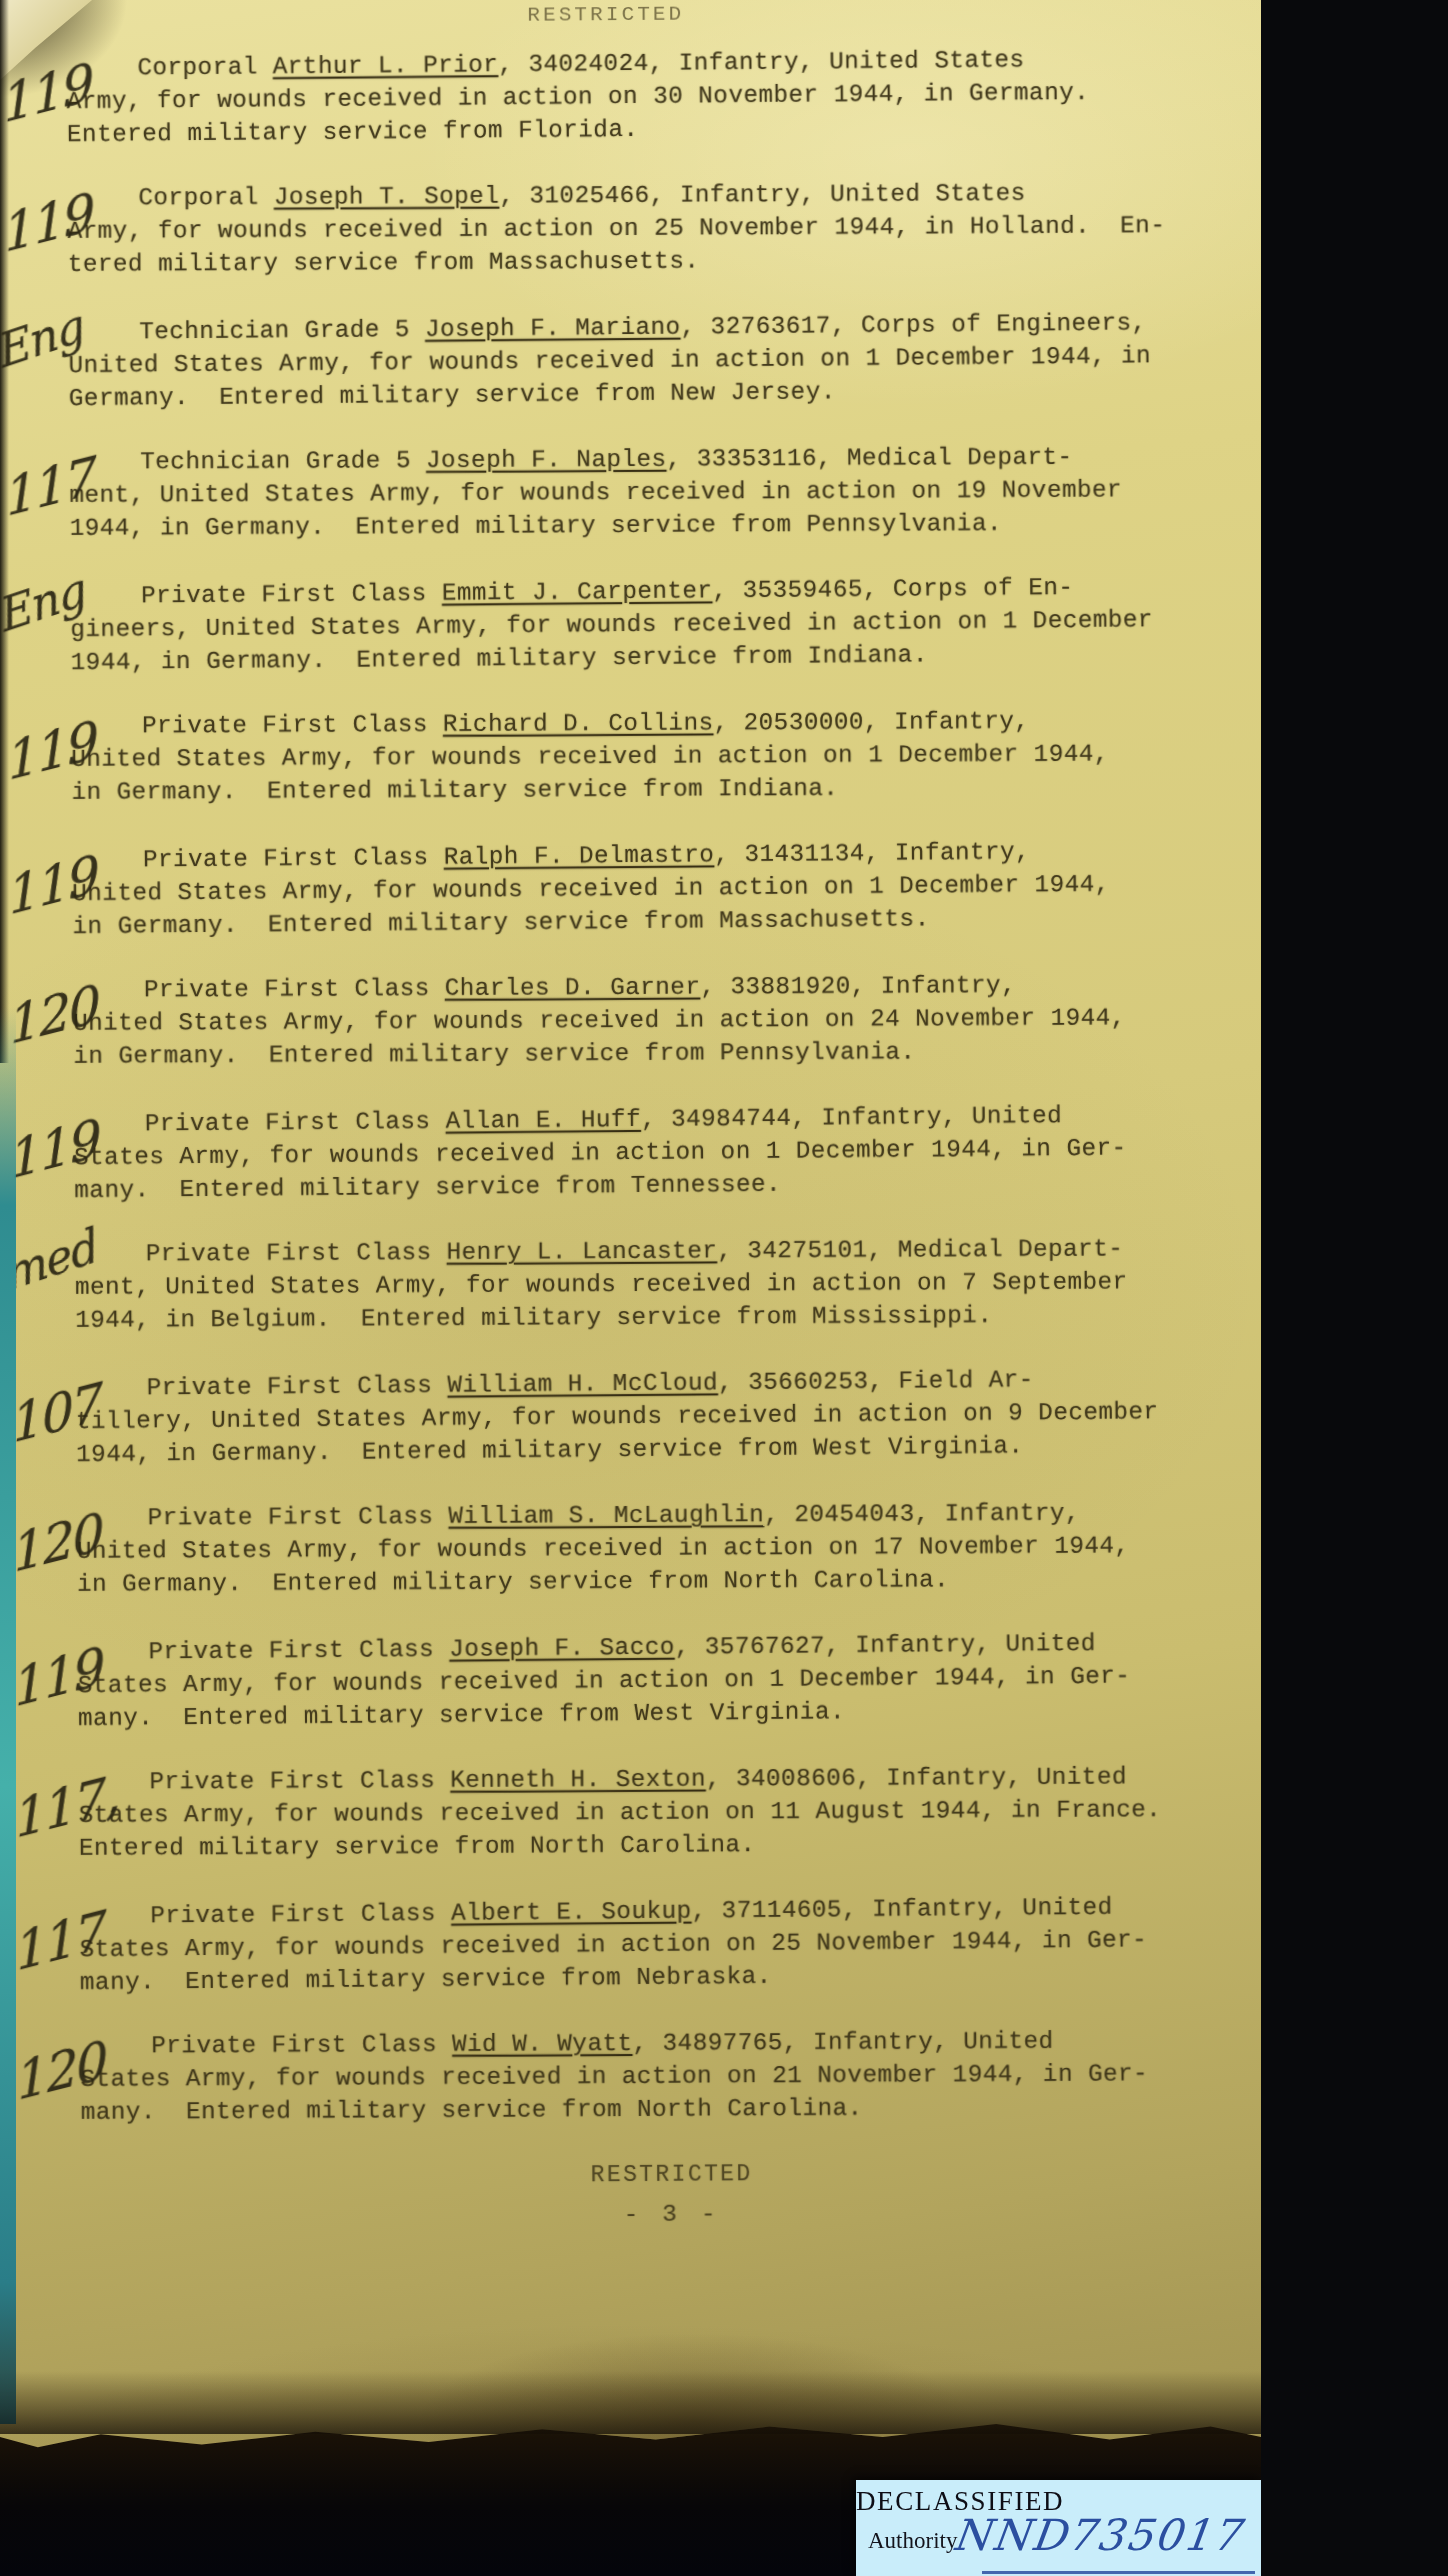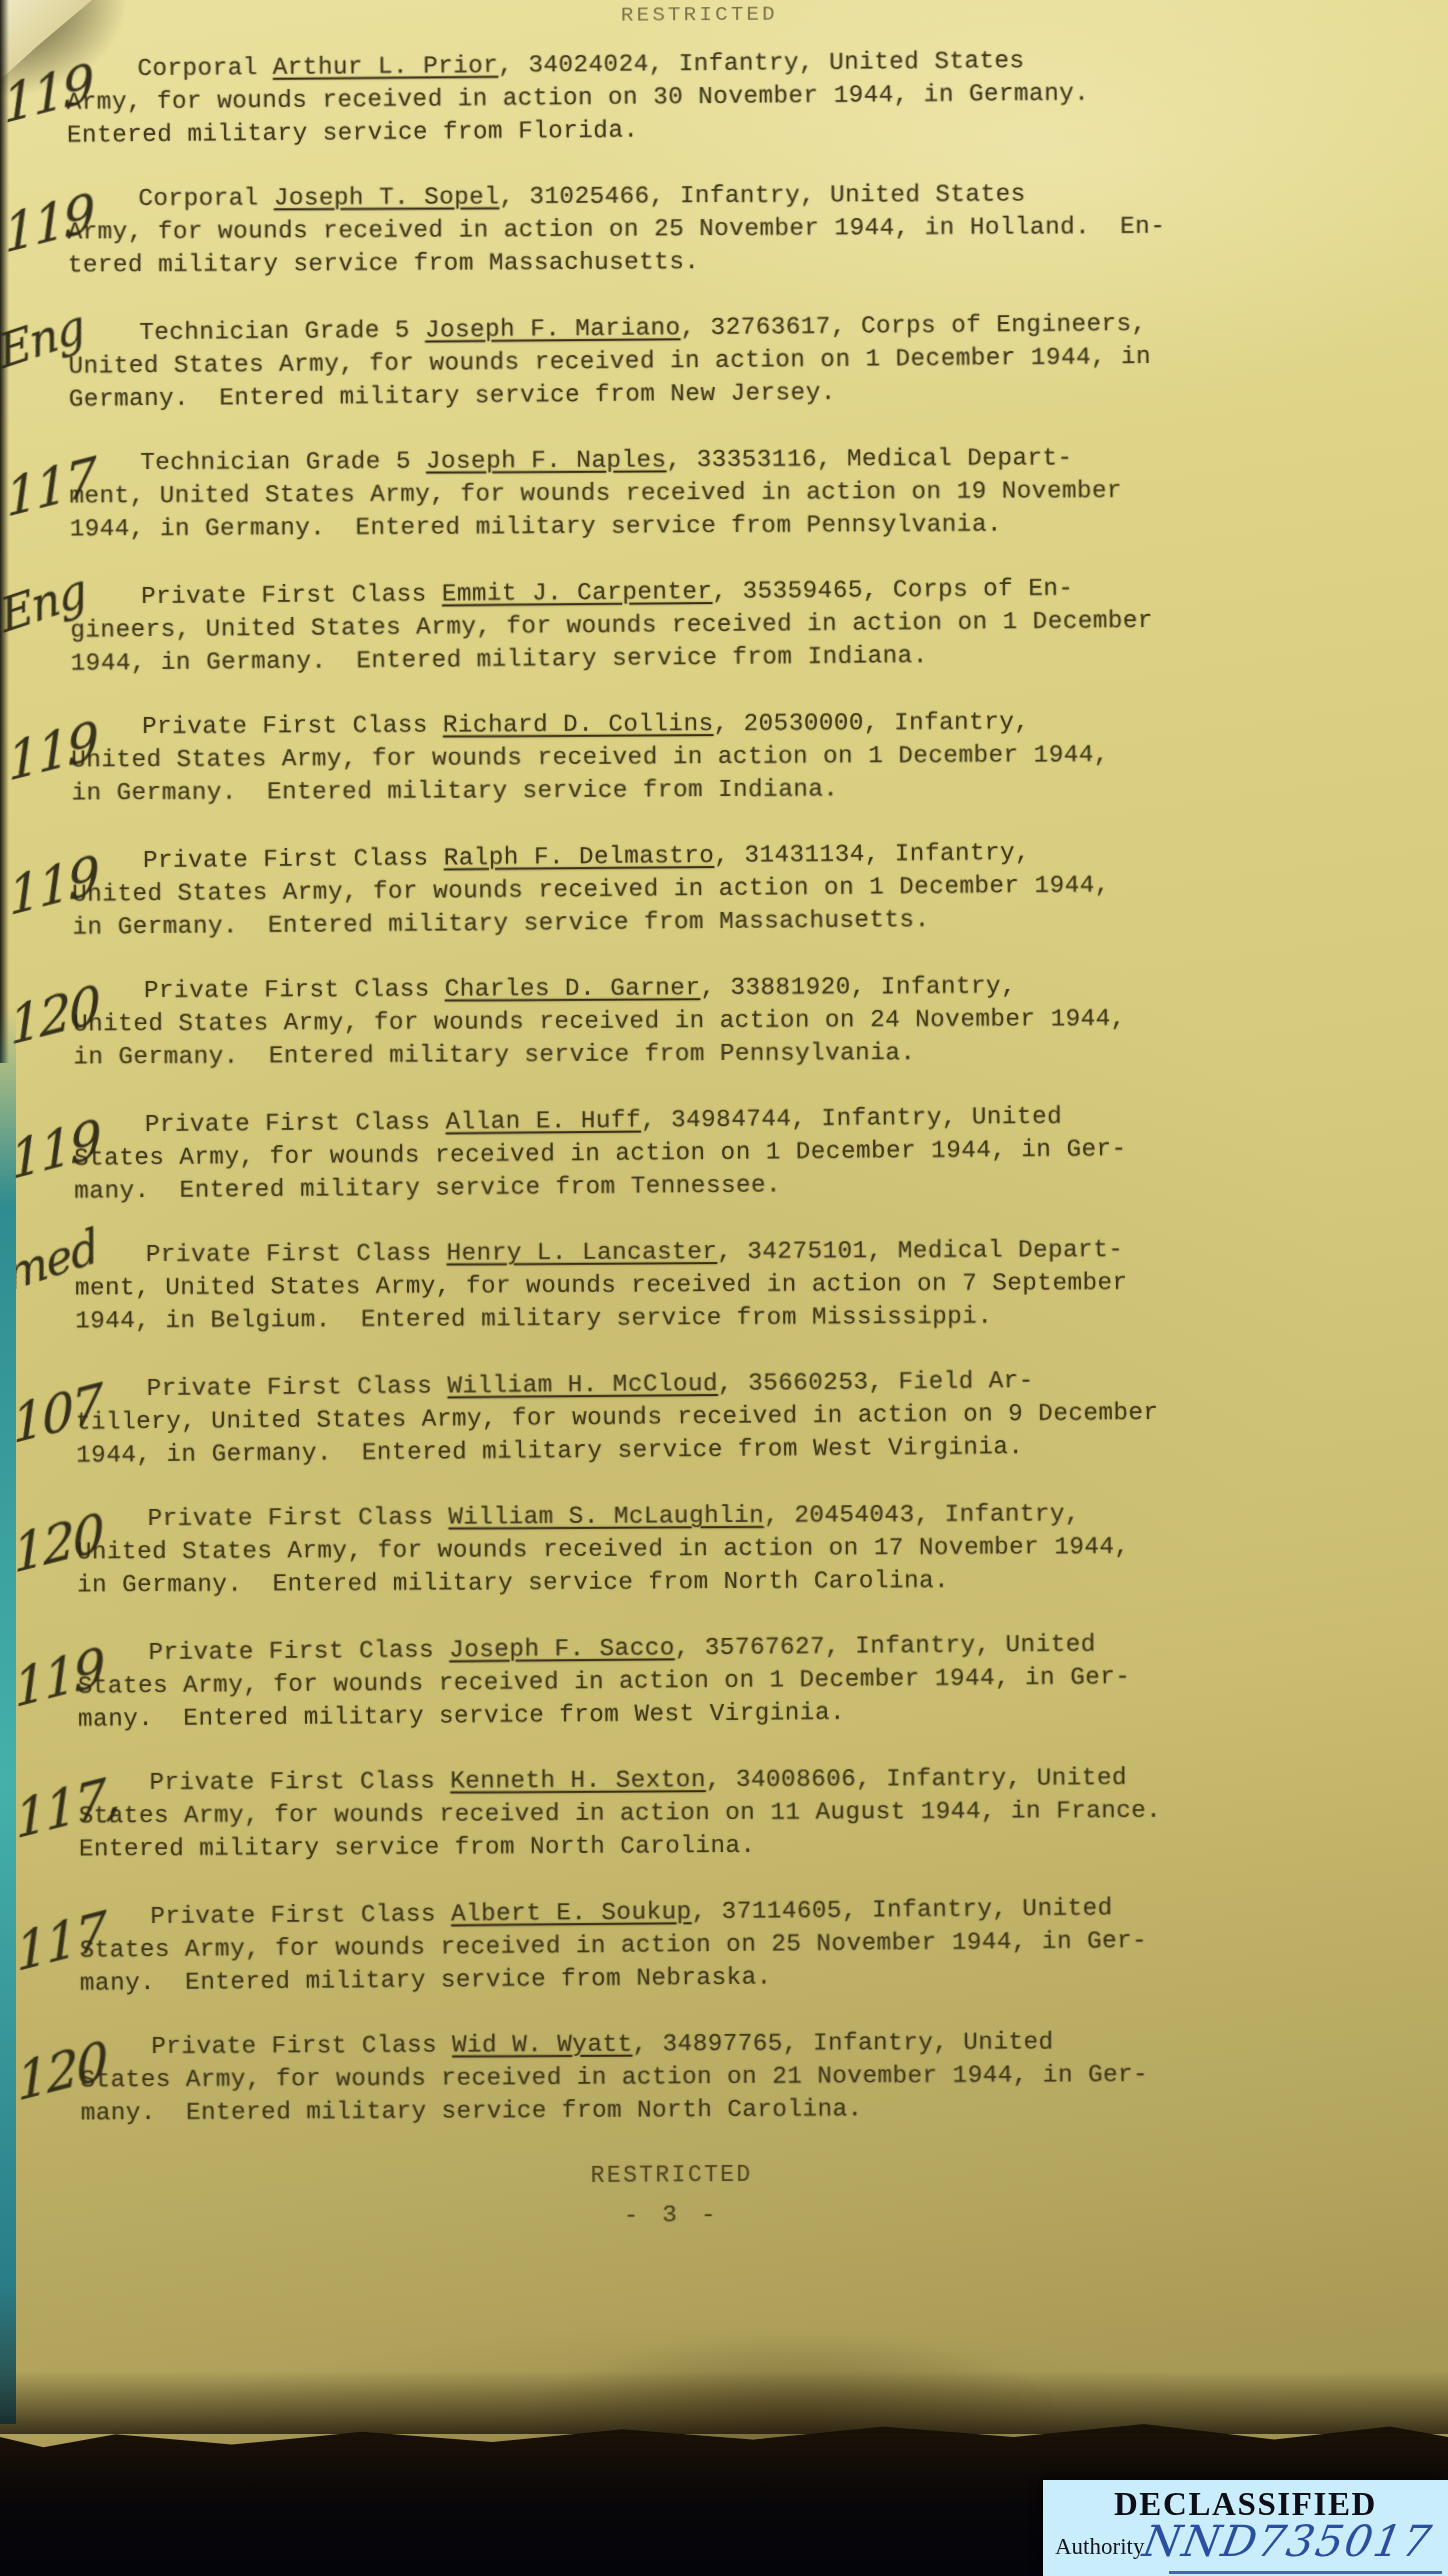--- a/index.html
+++ b/index.html
@@ -1,16 +1,16 @@
 <!DOCTYPE html>
 <html style="font-size:12.6px"><head>
 <meta charset="utf-8">
 <style>
   html,body{margin:0;padding:0;background:#08090c;}
-  .scan{position:relative;width:1448px;height:2576px;overflow:hidden;background:#0b0c10;
+  .scan{position:relative;width:1261px;height:2576px;overflow:hidden;background:#0b0c10;
         font-family:"Liberation Mono","DejaVu Sans Mono",monospace;}
 
   
   .backdrop-band{position:absolute;left:0;right:0;top:2377px;bottom:0;z-index:0;
     background:linear-gradient(#3a2d14 0%,#191107 30%,#070608 65%,#04050b 100%);}
 
   
   .paper{position:absolute;inset:0;z-index:1;
     clip-path:polygon(0 0,100% 0,100% 94.6%,96% 94.2%,88% 94.7%,79% 94.1%,70% 94.6%,61% 94.2%,
                       52% 94.7%,43% 94.3%,34% 94.8%,25% 94.4%,16% 94.9%,8% 94.5%,3% 95.0%,0 94.6%);
@@ -57,22 +57,22 @@
   .margin-note.word{left:-71px;top:6.3px;font-size:46px;letter-spacing:-1.6px;
     transform:rotate(-18deg) skewX(-8deg);}
 
   .footer{margin-top:11px;text-align:center;}
   .footer-restricted{font-size:23px;letter-spacing:2.4px;opacity:0.85;}
   .footer-page{font-size:24.4px;letter-spacing:4.7px;margin-top:6.3px;opacity:0.9;}
 
   
   .stamp{position:absolute;right:0;bottom:0;width:405px;height:96px;z-index:5;
     background:#c9edfa;box-shadow:-3.1px -3.1px 7.9px rgba(0,0,0,0.55);overflow:hidden;}
-  .stamp-title{margin-top:5.5px;text-align:center;font-family:"Liberation Serif","DejaVu Serif",serif;
-    font-weight:bold;font-size:33px;letter-spacing:1.6px;color:#0e0e16;}
+  .stamp-title{margin-top:5.5px;text-align:left;font-family:"Liberation Serif","DejaVu Serif",serif;
+    font-weight:normal;font-size:27px;letter-spacing:1.6px;color:#0e0e16;}
   .stamp-row{display:flex;align-items:baseline;margin:-3.1px 0 0 12px;}
   .stamp-auth{font-family:"Liberation Serif","DejaVu Serif",serif;font-size:23px;color:#14141c;}
   .stamp-number{font-family:"DejaVu Serif",serif;font-style:italic;font-size:43px;line-height:0.95;
     color:#2b4fa0;letter-spacing:1.6px;margin-left:0px;transform:skewX(-10deg) translateY(2.4px);}
   .stamp-underline{position:absolute;left:126px;right:6.3px;bottom:2.4px;height:3.1px;background:#2b4fa0;opacity:0.85;}
 </style>
 </head>
 <body>
 
 <div class="scan">

